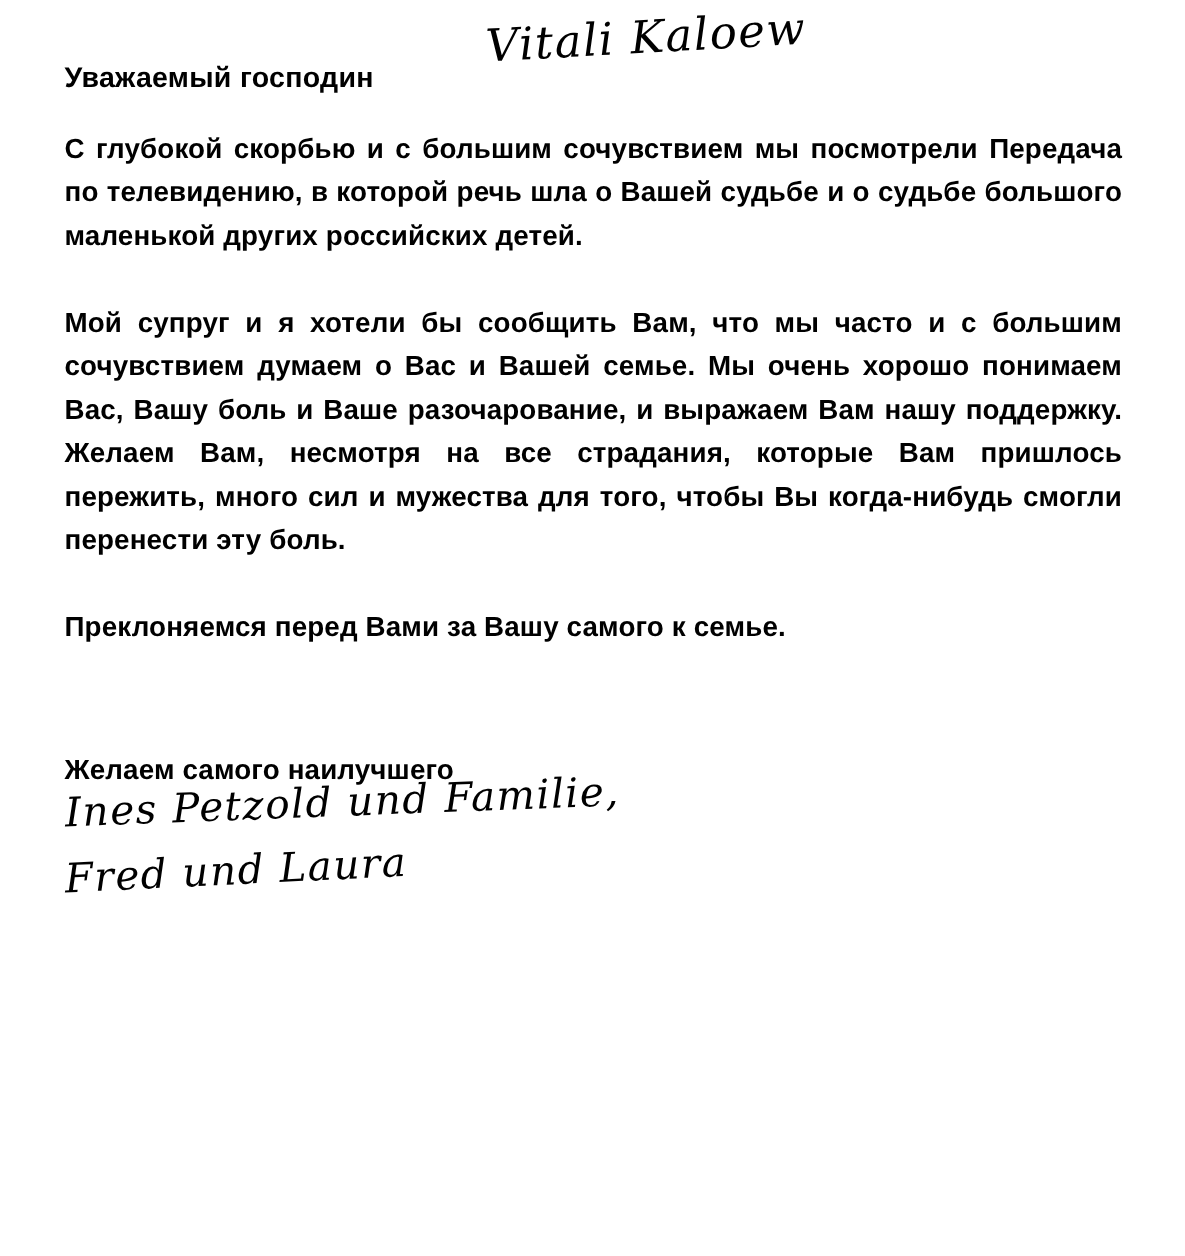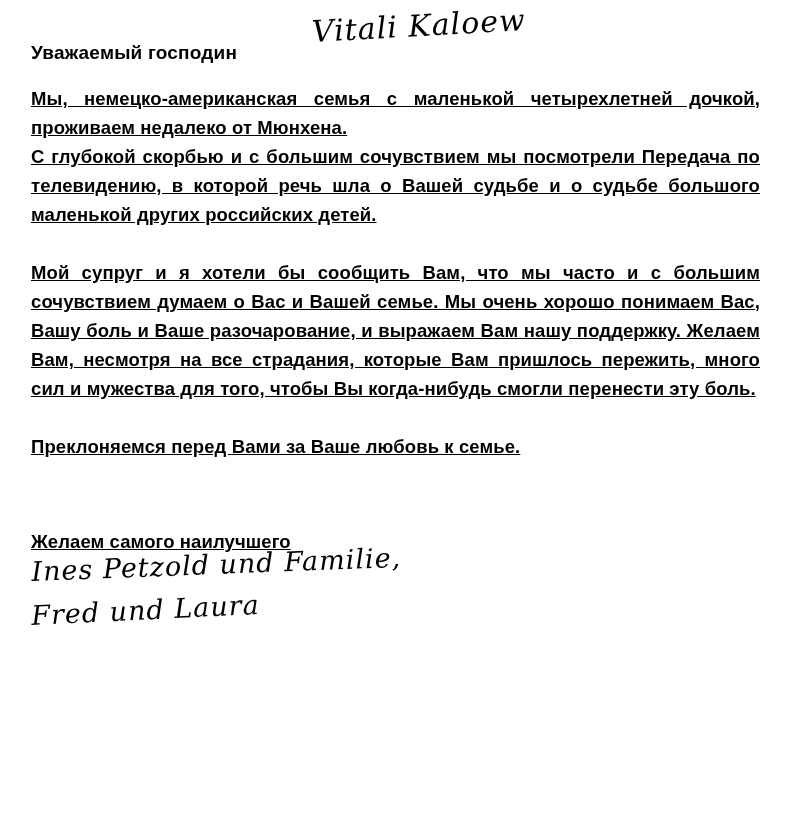--- a/index.html
+++ b/index.html
@@ -13,22 +13,21 @@
     font-family: "Liberation Sans", sans-serif;
     color: #000000;
     position: relative;
     overflow: hidden;
   }
   .page {
     position: relative;
     width: 790px;
     height: 837px;
     box-sizing: border-box;
-    padding: 0 28px;
-    text-decoration: underline;
+    padding: 0 40px;
   }
 
   
   .salutation-row {
     position: relative;
     height: 78px;
   }
   .salutation {
     position: absolute;
     left: 3px;
@@ -103,36 +102,35 @@
 
 <div class="page">
 
   <div class="salutation-row">
     <div class="salutation">Уважаемый господин</div>
     <div class="handwritten-name">Vitali Kaloew</div>
   </div>
 
   <div class="body-block">
 
-    <p class="para">Мы, немецко-американская семья с маленькой четырехлетней дочкой, проживаем недалеко от Мюнхена.</p>
 
     <div class="gap-small"></div>
 
     <p class="para">С глубокой скорбью и с большим сочувствием мы посмотрели Передача по телевидению, в которой речь шла о Вашей судьбе и о судьбе большого маленькой других российских детей.</p>
 
     <div class="gap-small"></div>
 
 
     <div class="gap-med"></div>
 
     <p class="para">Мой супруг и я хотели бы сообщить Вам, что мы часто и с большим сочувствием думаем о Вас и Вашей семье. Мы очень хорошо понимаем Вас, Вашу боль и Ваше разочарование, и выражаем Вам нашу поддержку. Желаем Вам, несмотря на все страдания, которые Вам пришлось пережить, много сил и мужества для того, чтобы Вы когда-нибудь смогли перенести эту боль.</p>
 
     <div class="gap-med"></div>
 
-    <p class="para last-left">Преклоняемся перед Вами за Ваше любовь к семье.</p>
+    <p class="para last-left">Преклоняемся перед Вами за Вашу самого к семье.</p>
 
     <div class="gap-large"></div>
     <div class="gap-large"></div>
 
     <p class="para last-left">Желаем самого наилучшего</p>
 
   </div>
 
   <div class="signature-block">
     <div class="sign-line sign-line-1">Ines Petzold und Familie,</div>

